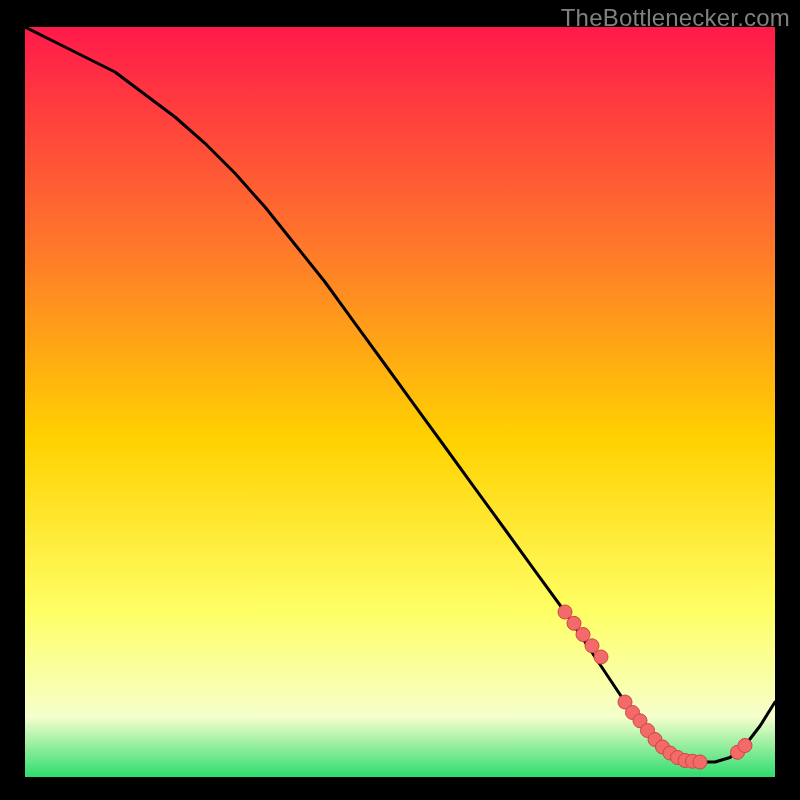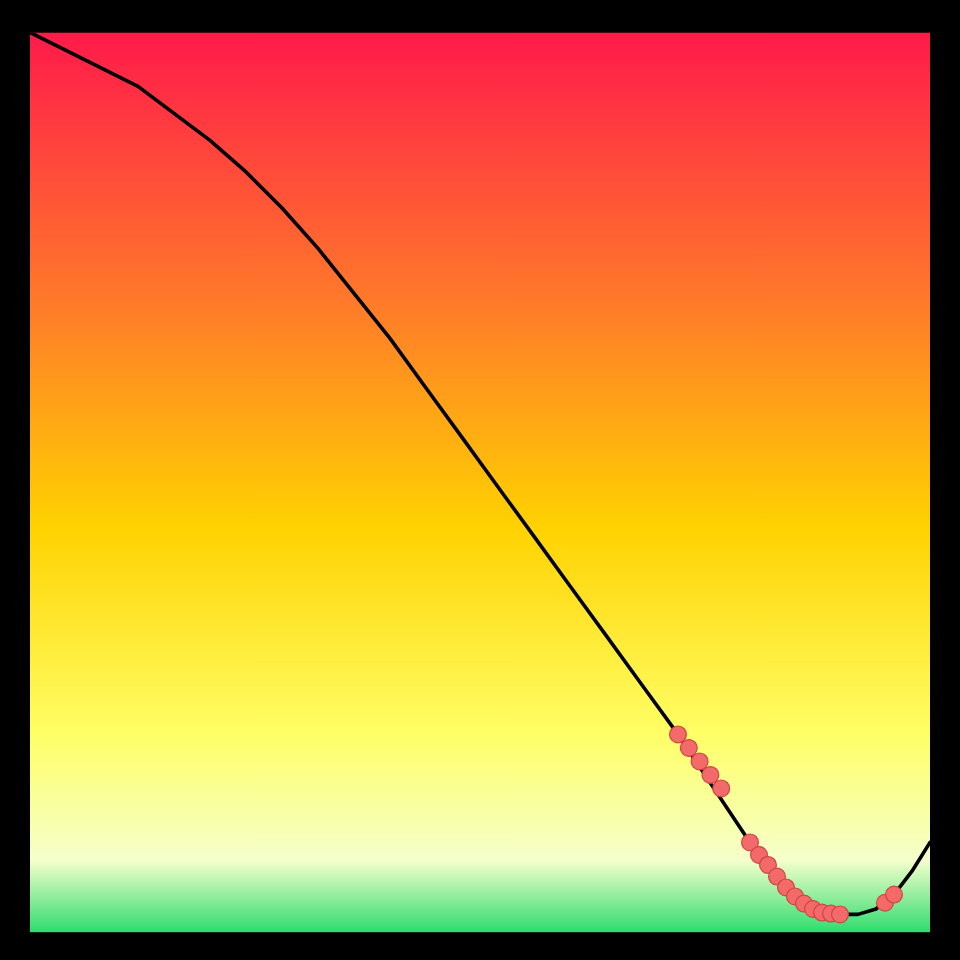--- a/index.html
+++ b/index.html
@@ -37,20 +37,21 @@
   .plot svg {
     width: 750px;
     height: 750px;
     display: block;
   }
 </style>
 </head>
 <body>
 
 <div class="frame">
+  <div class="watermark">TheBottlenecker.com</div>
   <div class="plot">
     <svg viewBox="0 0 750 750" preserveAspectRatio="none">
       <defs>
         <linearGradient id="bg-grad" x1="0" y1="0" x2="0" y2="1">
           <stop id="g0" offset="0%" stop-color="#ff1a4a"></stop>
           <stop id="g1" offset="30%" stop-color="#ff7a2a"></stop>
           <stop id="g2" offset="55%" stop-color="#ffd200"></stop>
           <stop id="g3" offset="78%" stop-color="#ffff66"></stop>
           <stop id="g4" offset="92%" stop-color="#f5ffcc"></stop>
           <stop id="g5" offset="100%" stop-color="#2edc6e"></stop>

